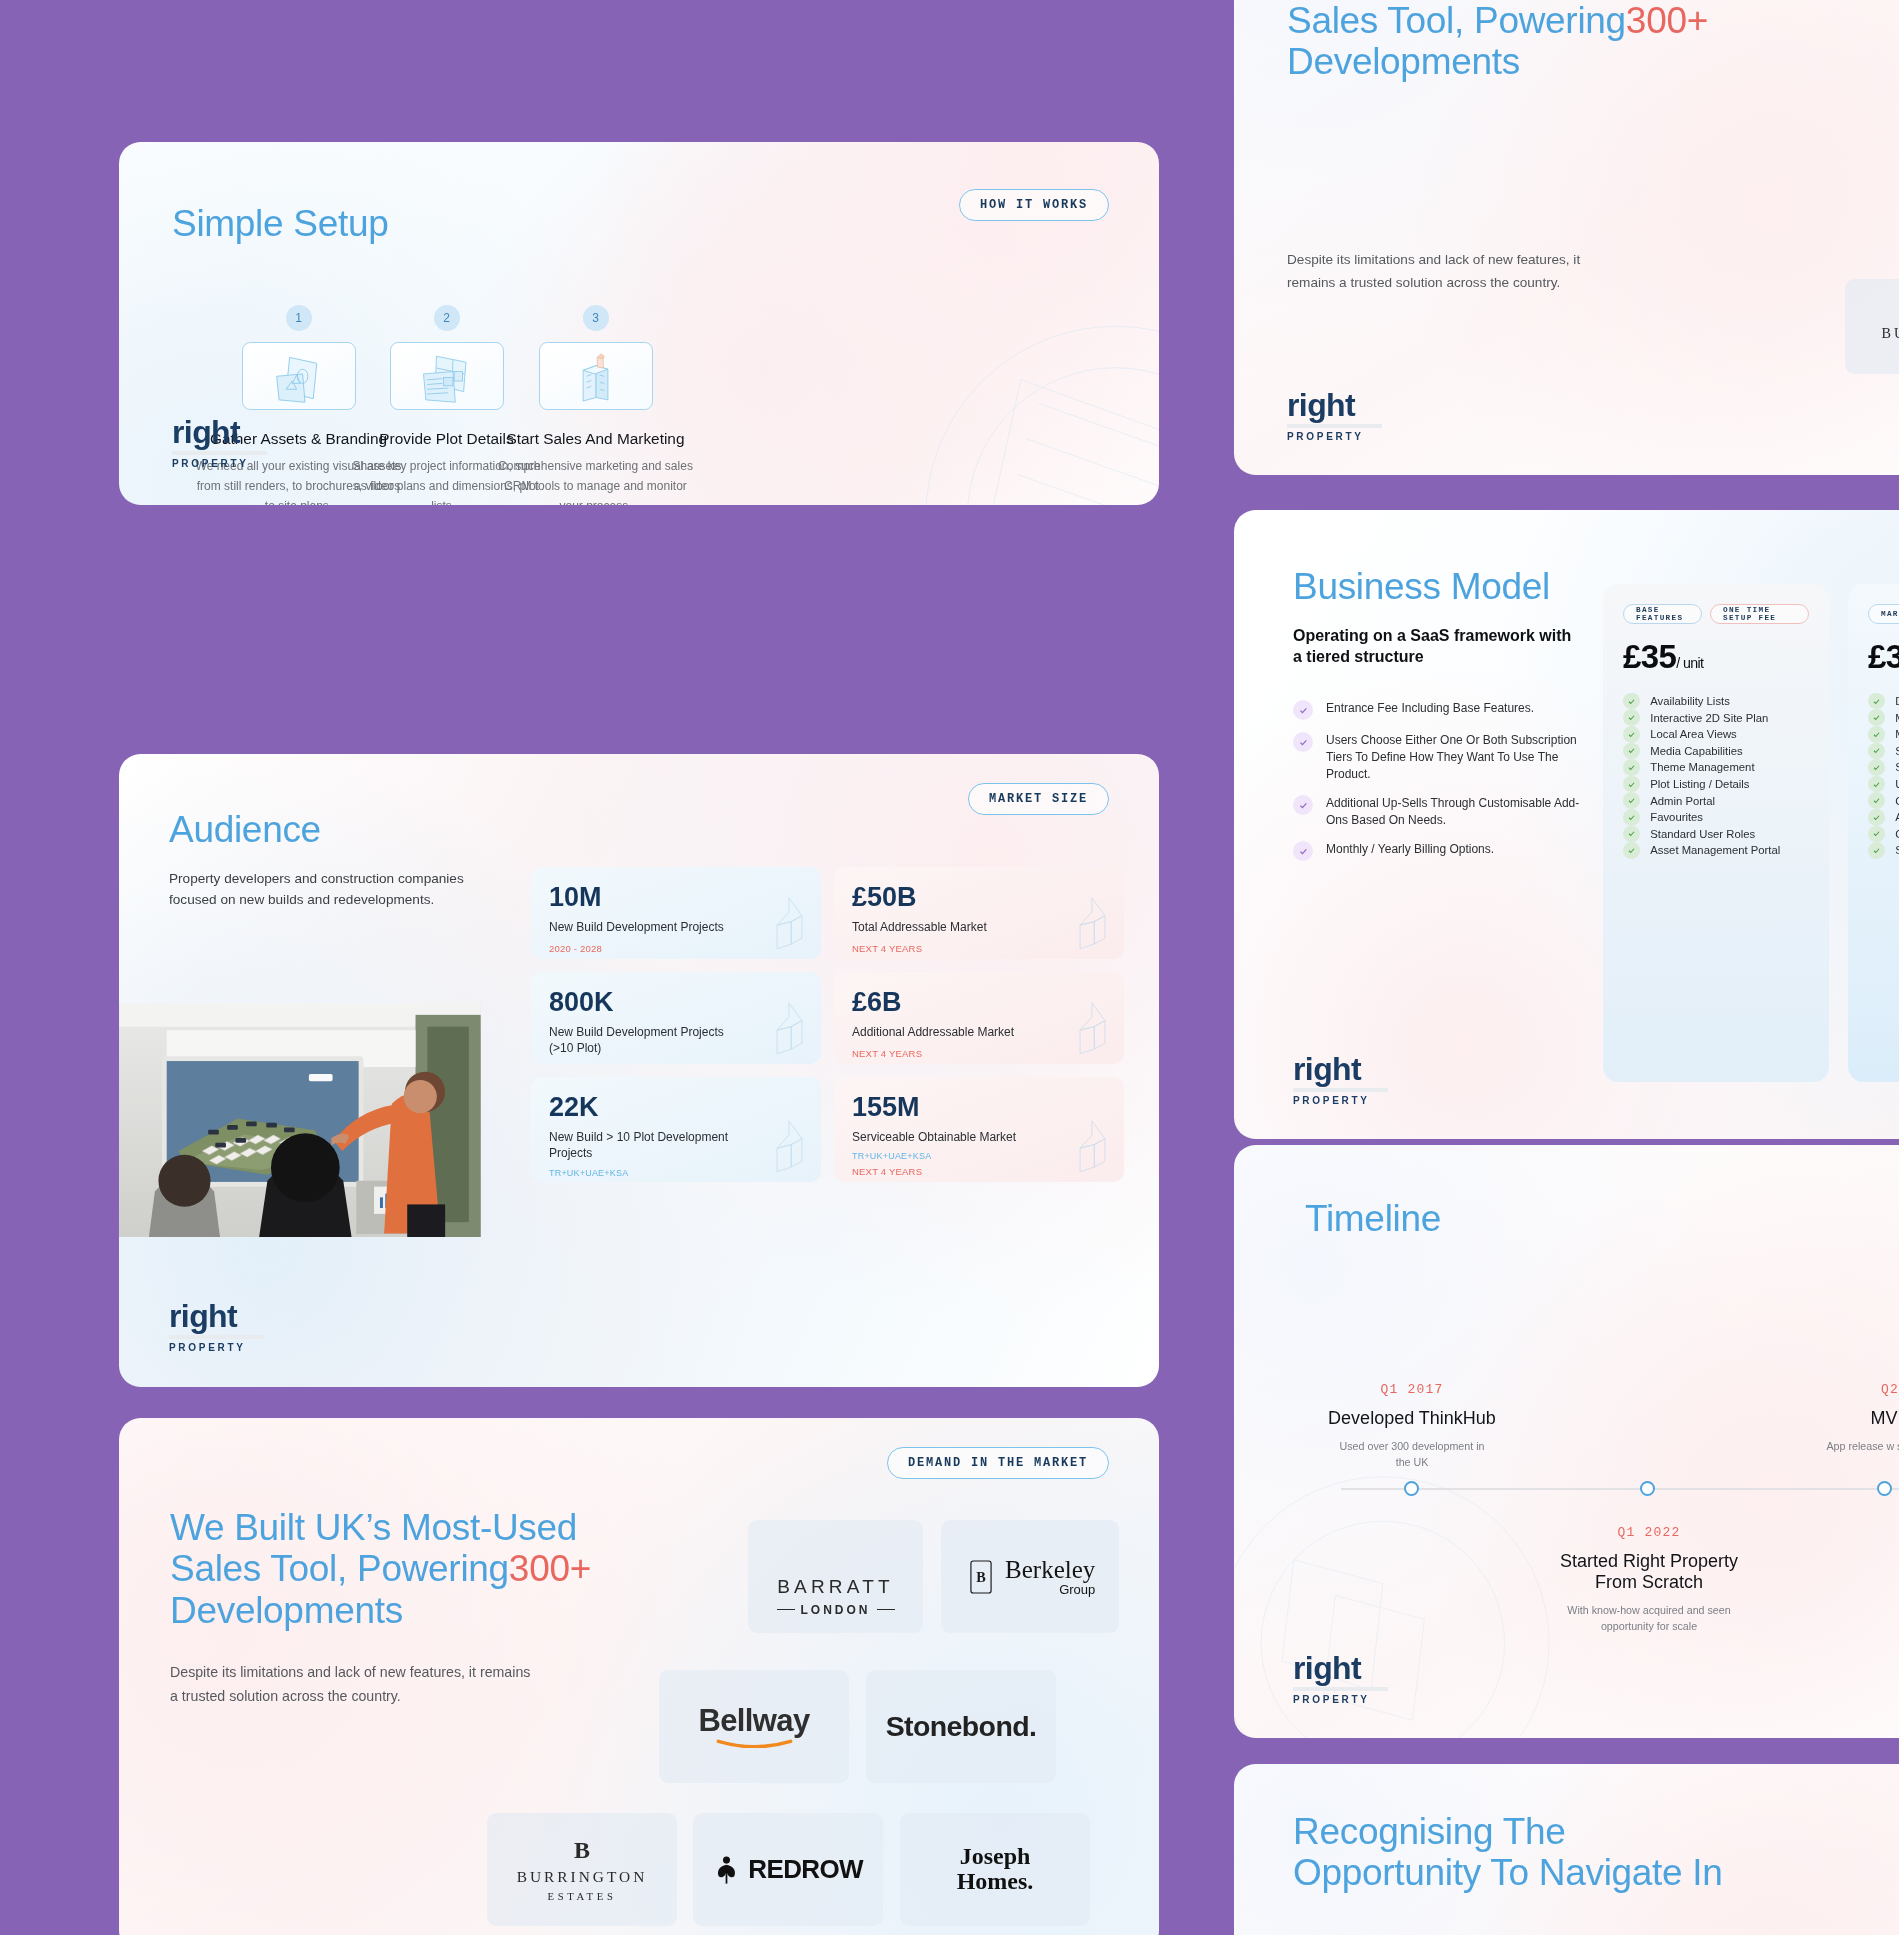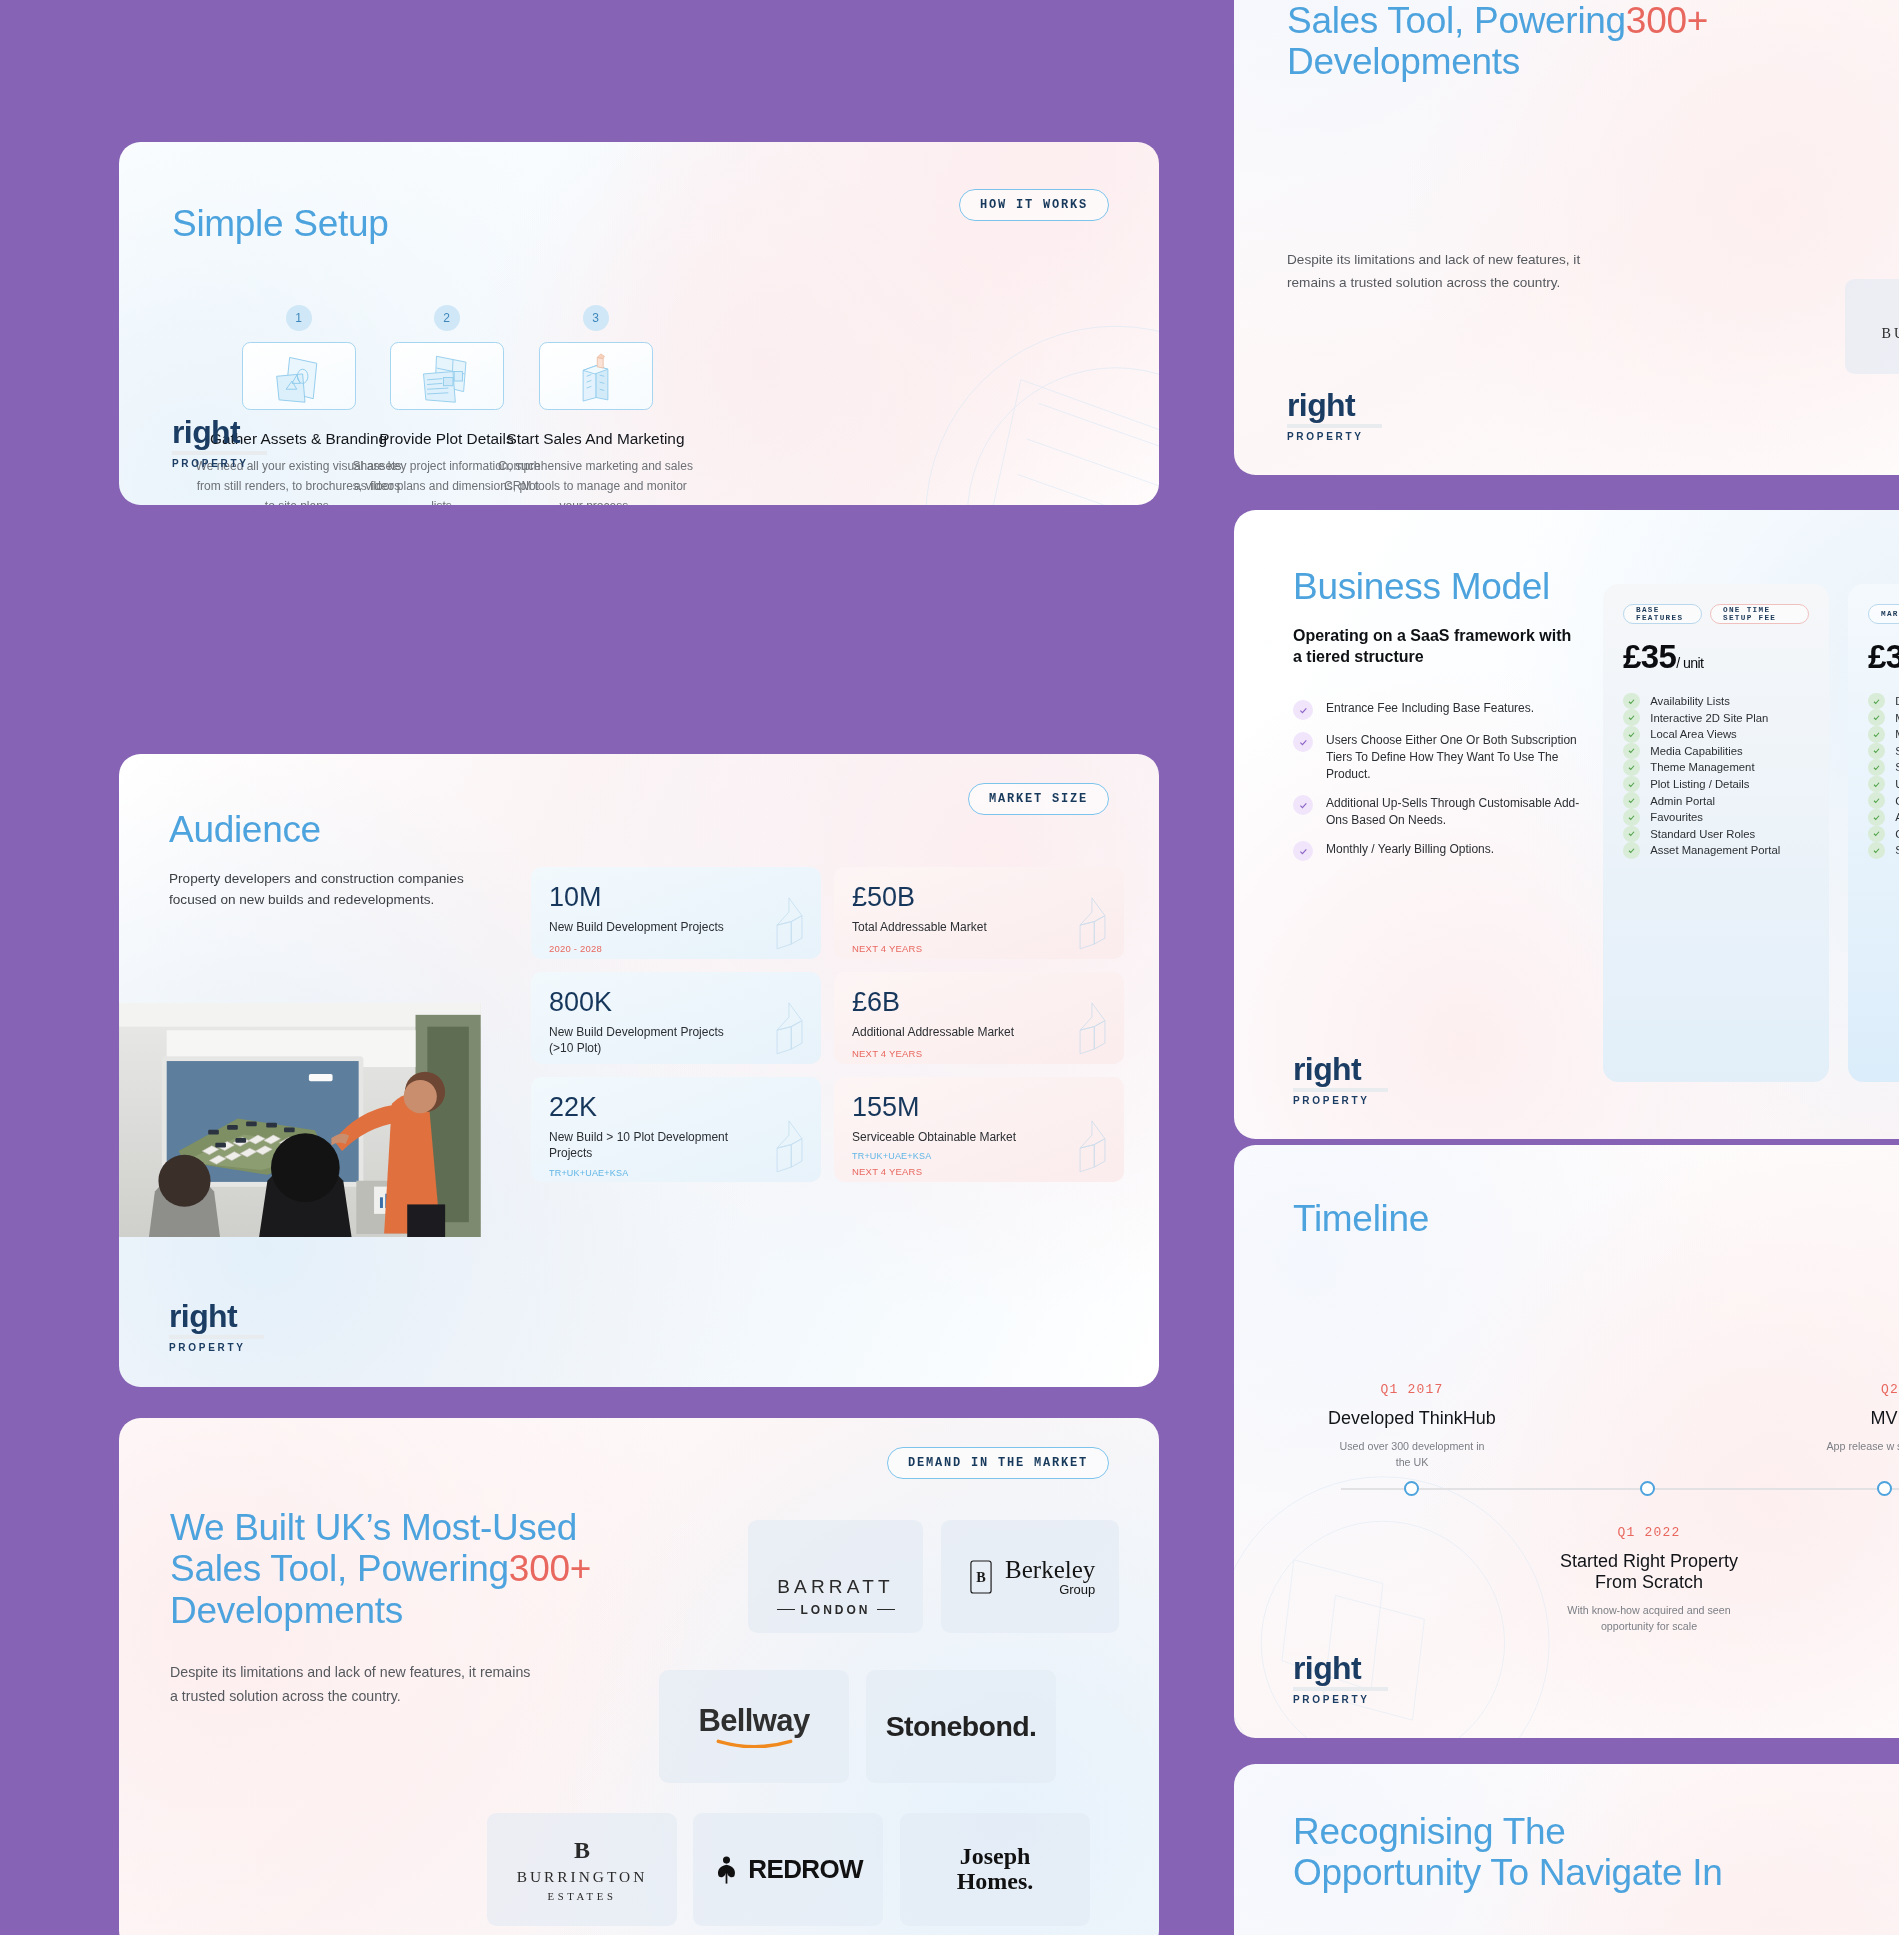--- a/index.html
+++ b/index.html
@@ -83,21 +83,21 @@
   }
   .step-title { font-size: 15.4px; color: #12151a; font-weight: 500; }
   .step-desc { font-size: 12px; color: #6d7176; line-height: 1.65; }
 
   .stat {
     border-radius: 10.7px; padding: 16.6px 18px 14.2px; position: relative;
     overflow: hidden; width: 100%; height: 100%;
   }
   .stat.blue { background: linear-gradient(160deg,#f2f9fd 0%, #e7f2fa 100%); }
   .stat.pink { background: linear-gradient(160deg,#fdf5f5 0%, #fbeced 100%); }
-  .stat .v { font-size: 27px; font-weight: 400; color: #16375b; line-height: 1; }
+  .stat .v { font-size: 27px; font-weight: 700; color: #16375b; line-height: 1; }
   .stat .l { font-size: 12px; color: #2b2f33; line-height: 1.38; margin-top: 8.3px; max-width: 74%; }
   .stat .m { font-size: 9.5px; color: #e8685f; letter-spacing: 0.2px; margin-top: 7.1px; }
   .stat .m2 { font-size: 9px; color: #60b6e6; letter-spacing: 0.2px; margin-top: 6px; }
   .stat .arrow { position: absolute; right: 13px; bottom: 9.5px; opacity: .55; }
 
   .bm-lead { font-size: 16px; font-weight: 700; color: #0e1114; line-height: 1.3; }
   .bm-item { display: flex; gap: 13px; align-items: flex-start; }
   .bm-chk {
     width: 20px; height: 20px; border-radius: 50%; flex: 0 0 20px;
     background: #f0e5fb; display: flex; align-items: center; justify-content: center;
@@ -714,21 +714,21 @@
   <div class="card grad-e" style="left:1234px; top:1145px; width:766px; height:593px;">
     <svg width="368" height="368" style="position:absolute;left:-47px;bottom:-83px;opacity:.45" viewBox="0 0 620 620">
       <g fill="none" stroke="#cfe3f3" stroke-width="1.4">
         <circle cx="330" cy="320" r="280"></circle>
           <circle cx="330" cy="320" r="205"></circle>
         <path d="M180 180 L330 220 L310 400 L160 350 Z"></path>
         <path d="M250 240 L400 280 L380 450 L230 410 Z"></path>
       </g>
     </svg>
 
-    <div class="h1" style="position:absolute;left:59px;top:53px;">Timeline</div>
+    <div class="h1" style="position:absolute;left:71px;top:53px;">Timeline</div>
 
     <div style="position:absolute;left:107px;top:343px;width:659px;height:1.8px;background:#e2e2e4;"></div>
     <div class="tl-dot" style="position:absolute;left:170px;top:336px;"></div>
     <div class="tl-dot" style="position:absolute;left:406px;top:336px;"></div>
     <div class="tl-dot" style="position:absolute;left:643px;top:336px;"></div>
 
     <div style="position:absolute;left:80px;top:237px;width:196px;text-align:center;">
       <div class="tl-q">Q1 2017</div>
       <div class="tl-t" style="margin-top:10.7px;">Developed ThinkHub</div>
       <div class="tl-d" style="margin-top:8.3px;padding:0 24px;">Used over 300 development in the UK</div>

